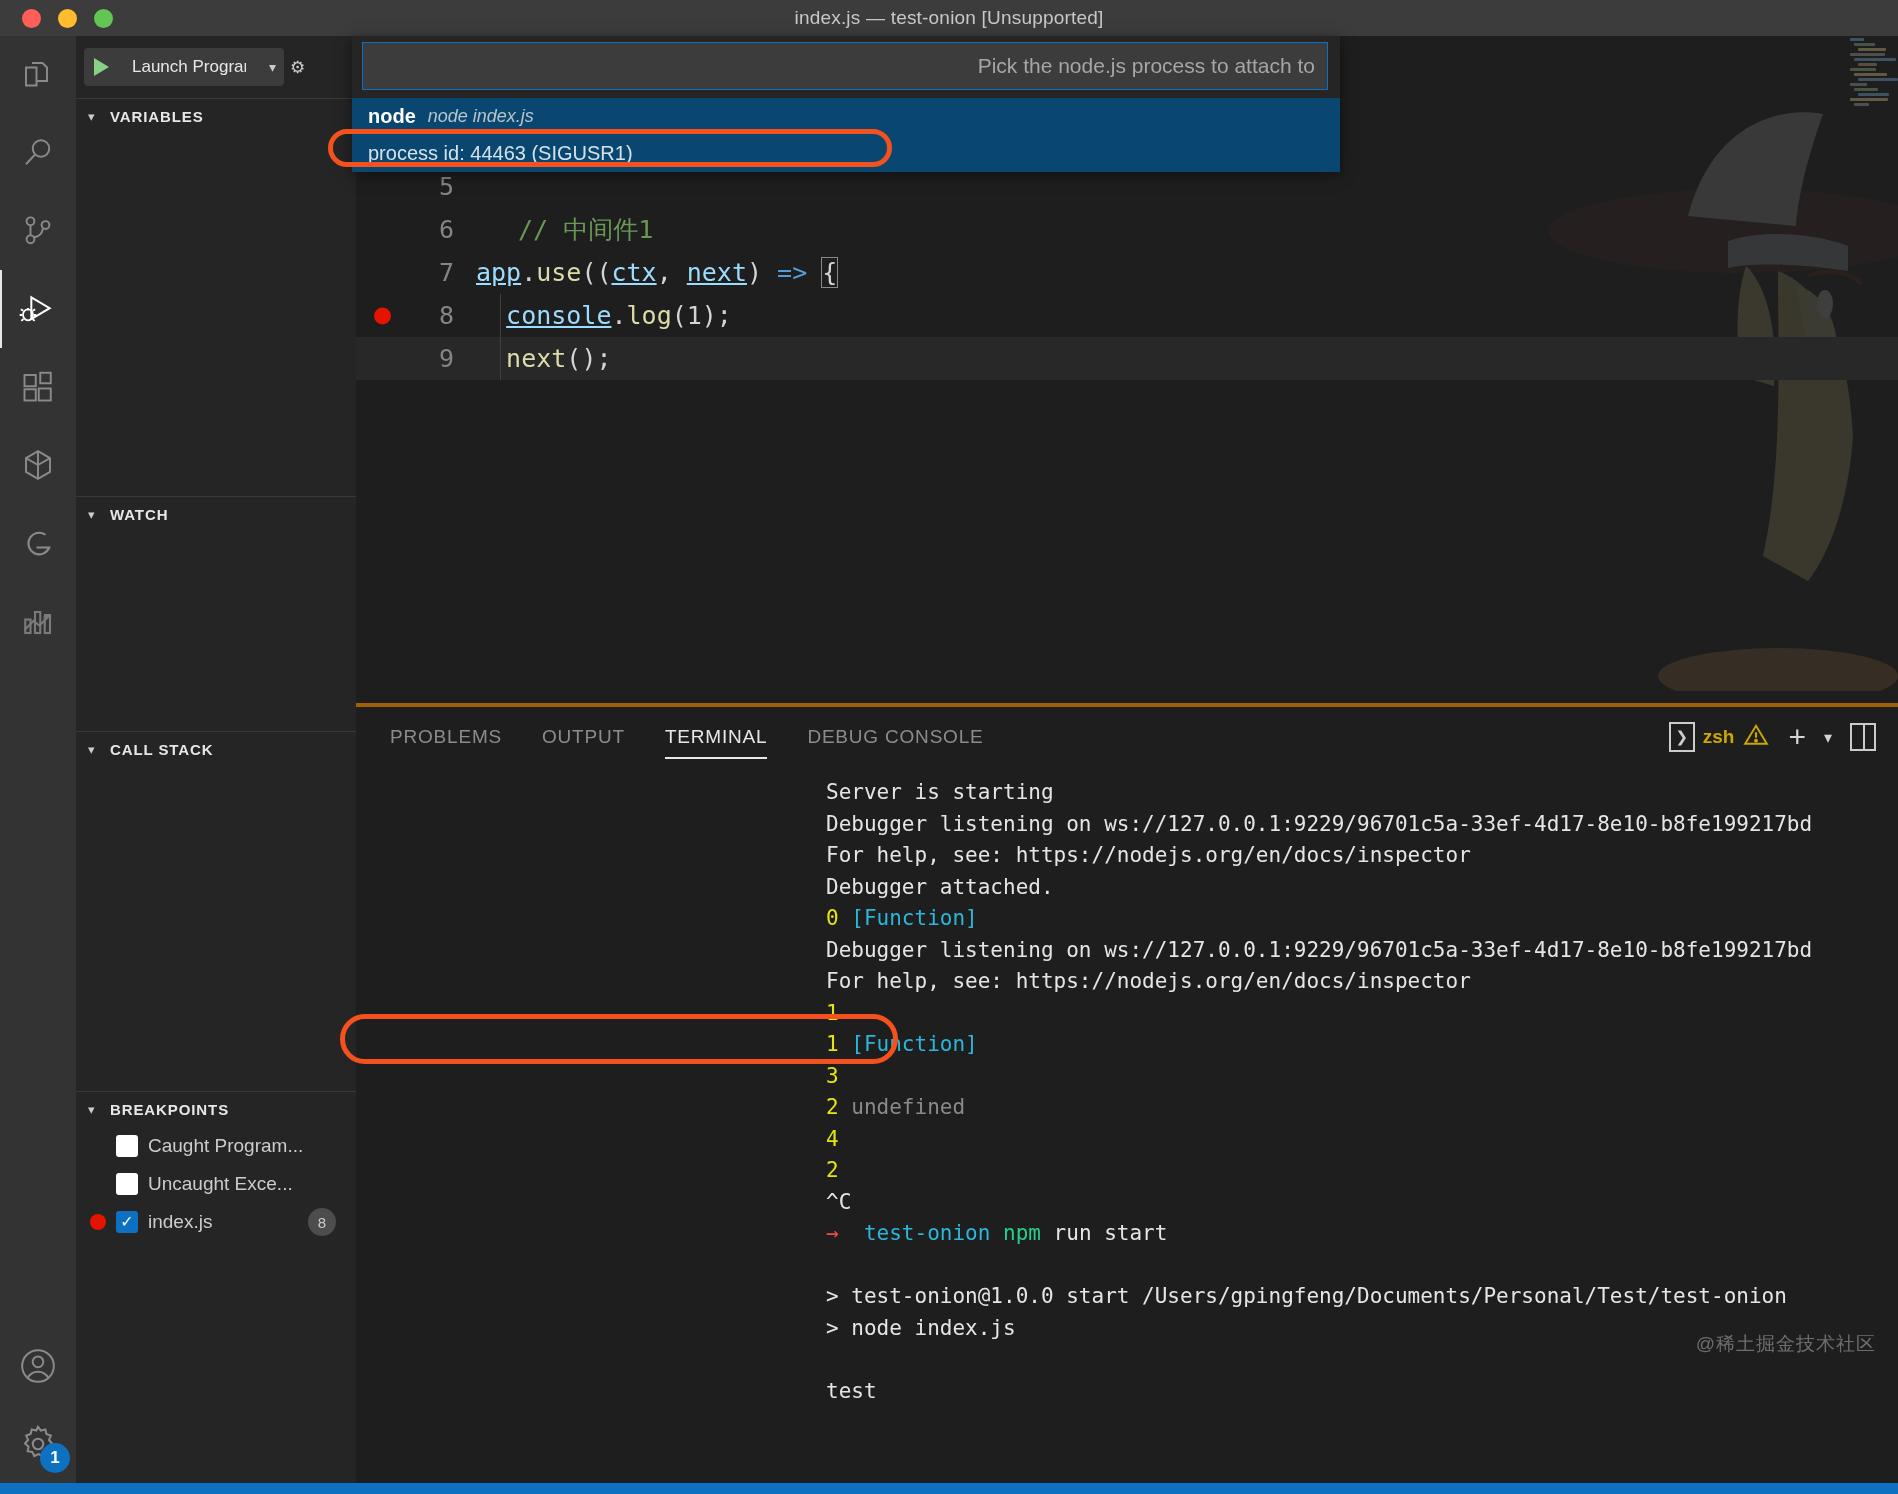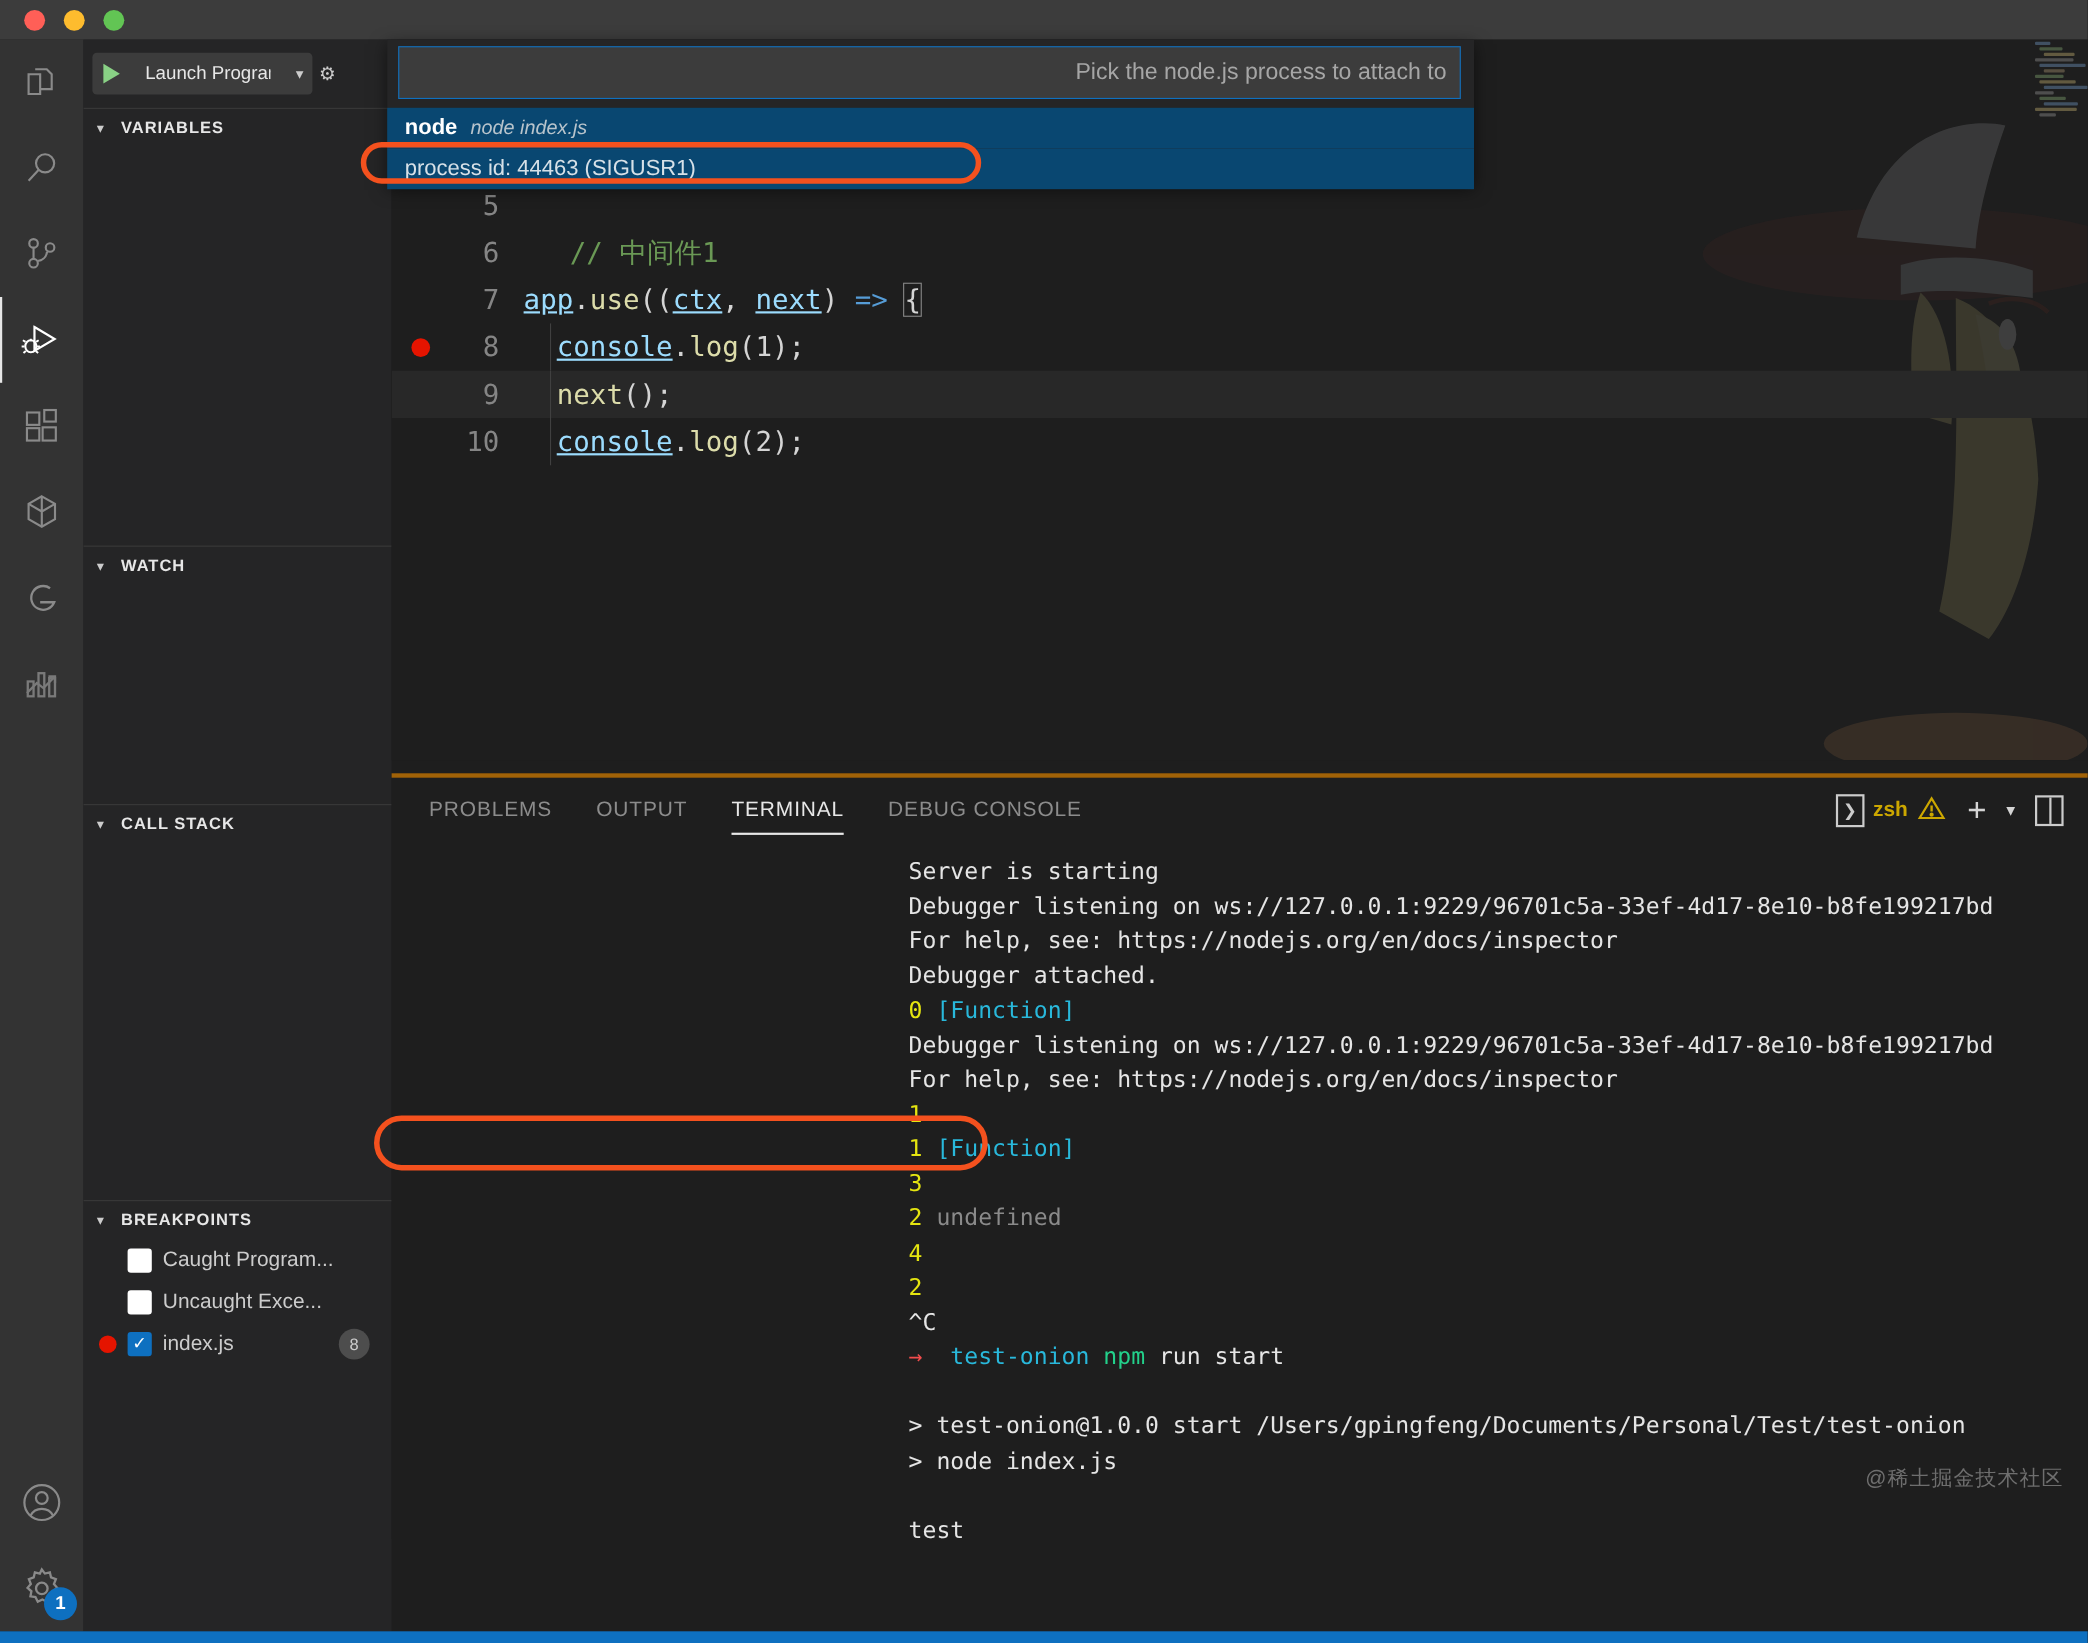--- a/index.html
+++ b/index.html
@@ -305,20 +305,21 @@
 <body>
 
 <div class="app">
 
   <div class="titlebar">
     <div class="traffic">
       <span class="dot red"></span>
       <span class="dot yellow"></span>
       <span class="dot green"></span>
     </div>
+    <div class="title-text">index.js — test-onion [Unsupported]</div>
   </div>
 
   <div class="activitybar">
 
     <div class="act-icon">
       <span>
         <svg width="36" height="36" viewBox="0 0 24 24" fill="none" stroke="#8a8a8a" stroke-width="1.3">
           <path d="M4 7h7v12H4z"></path>
             <path d="M8 4h7l3 3v9h-7"></path>
         </svg>
@@ -523,25 +524,20 @@
         <div class="cline">
           <span class="bpmark"></span>
           <span class="gut">8</span>
           <span class="ind-guide"></span>
           <span class="ctext"><span class="k-plain">  </span><span class="k-ltblue">console</span><span class="k-plain">.</span><span class="k-yellow">log</span><span class="k-plain">(</span><span class="k-plain">1</span><span class="k-plain">);</span></span>
         </div>
         <div class="cline hl">
           <span class="gut">9</span>
           <span class="ind-guide"></span>
           <span class="ctext"><span class="k-plain">  </span><span class="k-yellow">next</span><span class="k-plain">();</span></span>
-        </div>
-        <div class="cline">
-          <span class="gut">10</span>
-          <span class="ind-guide"></span>
-          <span class="ctext"><span class="k-plain">  </span><span class="k-ltblue">console</span><span class="k-plain">.</span><span class="k-yellow">log</span><span class="k-plain">(</span><span class="k-plain">2</span><span class="k-plain">);</span></span>
         </div>
       </div>
 
     <div class="minimap">
         <div class="mm-line" style="background: rgb(106, 143, 181); width: 14px; margin-left: 4px;"></div>
         <div class="mm-line" style="background: rgb(122, 155, 106); width: 21px; margin-left: 8px;"></div>
         <div class="mm-line" style="background: rgb(181, 164, 106); width: 28px; margin-left: 12px;"></div>
         <div class="mm-line" style="background: rgb(138, 138, 138); width: 35px; margin-left: 4px;"></div>
         <div class="mm-line" style="background: rgb(106, 143, 181); width: 42px; margin-left: 8px;"></div>
         <div class="mm-line" style="background: rgb(155, 138, 106); width: 19px; margin-left: 12px;"></div>

